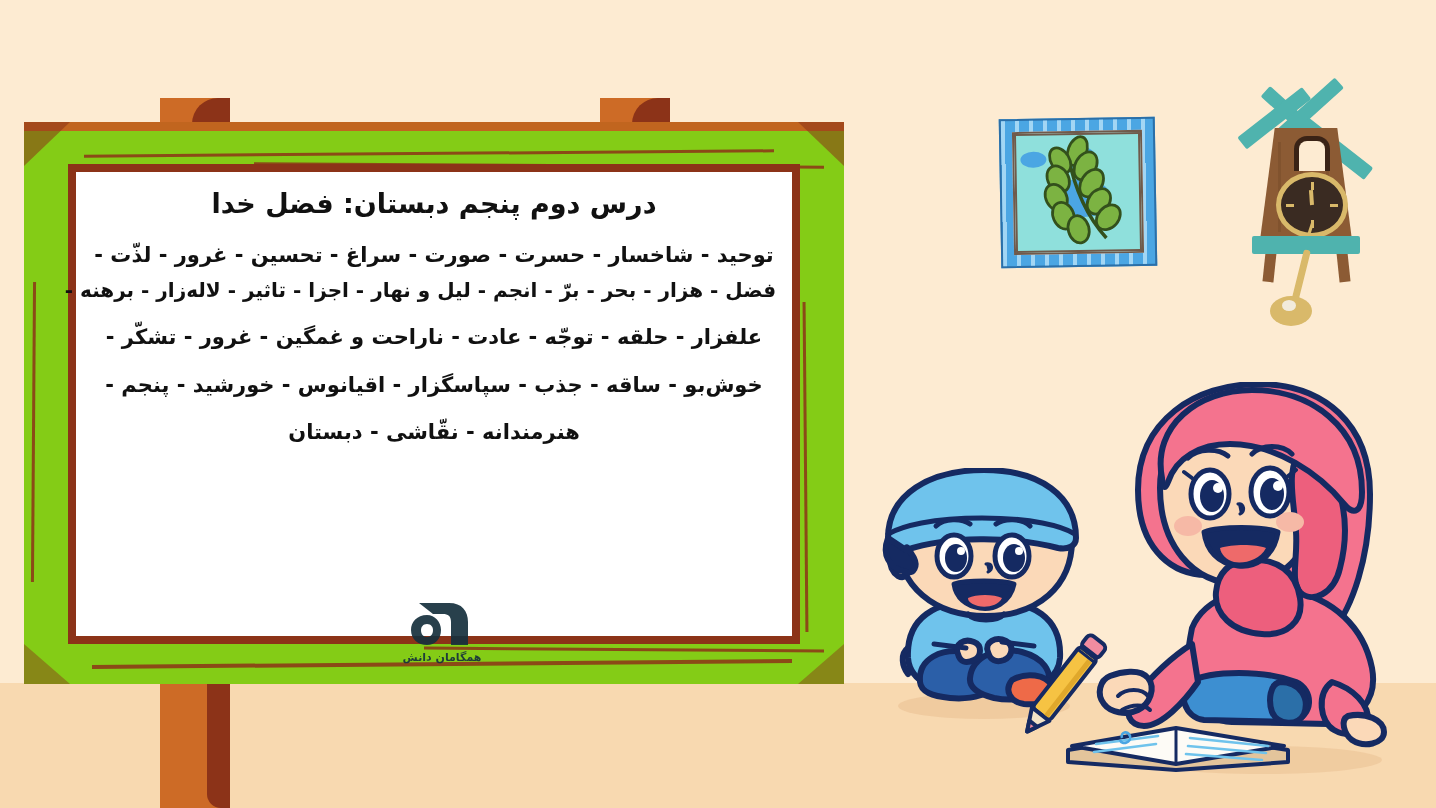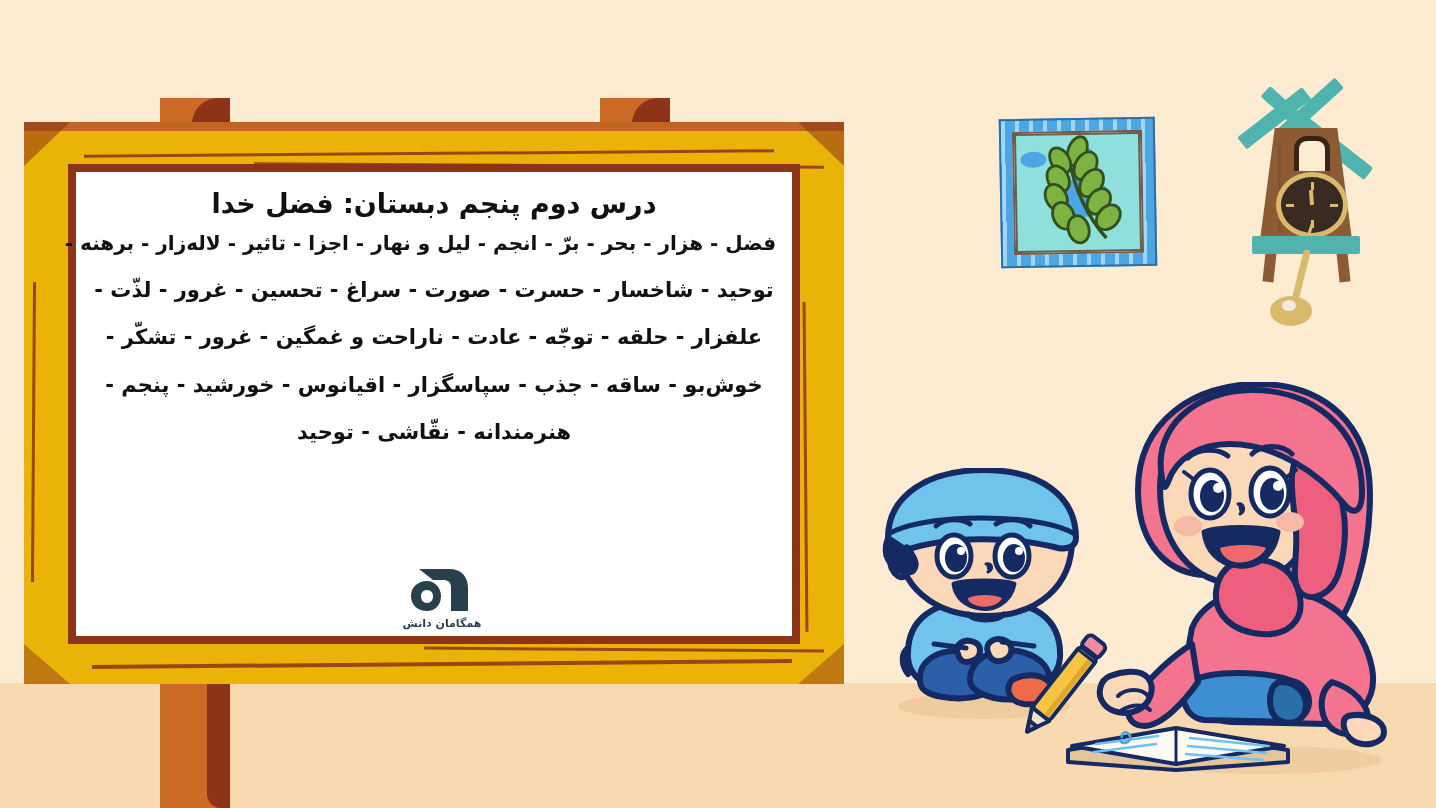--- a/index.html
+++ b/index.html
@@ -23,21 +23,21 @@
   
   .tab{position:absolute;top:98px;width:70px;height:32px;background:#CD6B26;}
   .tab-dark{position:absolute;top:98px;width:38px;height:32px;background:#8C3318;
       border-top-left-radius:26px;}
   .tab-a{left:160px;} .tab-a-dark{left:192px;}
   .tab-b{left:600px;} .tab-b-dark{left:632px;}
 
   
   .board-frame{
     position:absolute;left:24px;top:122px;width:820px;height:562px;
-    background:#eab308;
+    background:#84cc16;
   }
   .frame-bevel-top{position:absolute;left:0;top:0;width:820px;height:9px;background:#C1651F;}
   .frame-grain{position:absolute;background:#8C3318;opacity:.85;}
   .g1{left:60px;top:30px;width:690px;height:3px;transform:skewY(-.45deg);}
   .g2{left:230px;top:42px;width:570px;height:3px;transform:skewY(.35deg);}
   .g3{left:8px;top:160px;width:3px;height:300px;transform:skewX(-.4deg);}
   .g4{left:780px;top:180px;width:3px;height:330px;transform:skewX(.5deg);}
   .g5{left:68px;top:540px;width:700px;height:4px;transform:skewY(-.5deg);}
   .g6{left:400px;top:526px;width:400px;height:3px;transform:skewY(.4deg);}
   .frame-inner-dark{
@@ -62,21 +62,21 @@
   }
   .word-line{
     font-size:21px;font-weight:600;line-height:1.25;margin-top:21px;white-space:nowrap;
     letter-spacing:-0.2px;
   }
   .word-line.l1{margin-top:10px;font-size:20px;}
   .word-line.l5{text-align:center;}
 
   
   .watermark{
-    position:absolute;left:382px;top:552px;width:120px;height:78px;
+    position:absolute;left:382px;top:586px;width:120px;height:78px;
     display:flex;flex-direction:column;align-items:center;justify-content:flex-end;
     opacity:.92;pointer-events:none;
   }
   .wm-mark{width:74px;height:54px;}
   .wm-text{font-size:11px;color:#16303D;font-weight:700;margin-top:2px;letter-spacing:.5px;}
 
   
   .pic-frame{
     position:absolute;left:1000px;top:118px;width:152px;height:145px;
     background:#4BA6E3;border:2px solid #2B6FA8;
@@ -167,25 +167,25 @@
     <div class="frame-grain g2"></div>
     <div class="frame-grain g3"></div>
     <div class="frame-grain g4"></div>
     <div class="frame-grain g5"></div>
     <div class="frame-grain g6"></div>
     <div class="frame-inner-dark"></div>
     <div class="board-face"></div>
 
     <div class="board-text">
       <div class="lesson-title">درس دوم پنجم دبستان: فضل خدا</div>
+      <div class="word-line l2">توحید - شاخسار - حسرت - صورت - سراغ - تحسین - غرور - لذّت -</div>
       <div class="word-line l1">فضل - هزار - بحر - برّ - انجم - لیل و نهار - اجزا - تاثیر - لاله‌زار - برهنه -</div>
-      <div class="word-line l2">توحید - شاخسار - حسرت - صورت - سراغ - تحسین - غرور - لذّت -</div>
       <div class="word-line l3">علفزار - حلقه - توجّه - عادت - ناراحت و غمگین - غرور - تشکّر -</div>
       <div class="word-line l4">خوش‌بو - ساقه - جذب - سپاسگزار - اقیانوس - خورشید - پنجم -</div>
-      <div class="word-line l5">هنرمندانه - نقّاشی - توحید</div>
+      <div class="word-line l5">هنرمندانه - نقّاشی - دبستان</div>
     </div>
   </div>
 
   <div class="watermark">
     <svg class="wm-mark" viewBox="0 0 74 54">
       <path d="M14 8 L44 8 C57 8 63 16 63 27 L63 50 L46 50 L46 27 C46 21 43 19 38 19 L28 19 Z" fill="#16303D"></path>
       <path d="M22 20 C12 20 6 27 6 35 C6 44 13 50 22 50 C30 50 36 44 36 35 C36 27 30 20 22 20 Z
                M22 29 C26 29 28 32 28 35 C28 39 26 42 22 42 C18 42 16 39 16 35 C16 32 18 29 22 29 Z" fill="#16303D"></path>
       <path d="M46 44 L63 27 L63 50 Z" fill="#FFFFFF" opacity="0.0"></path>
     </svg>

